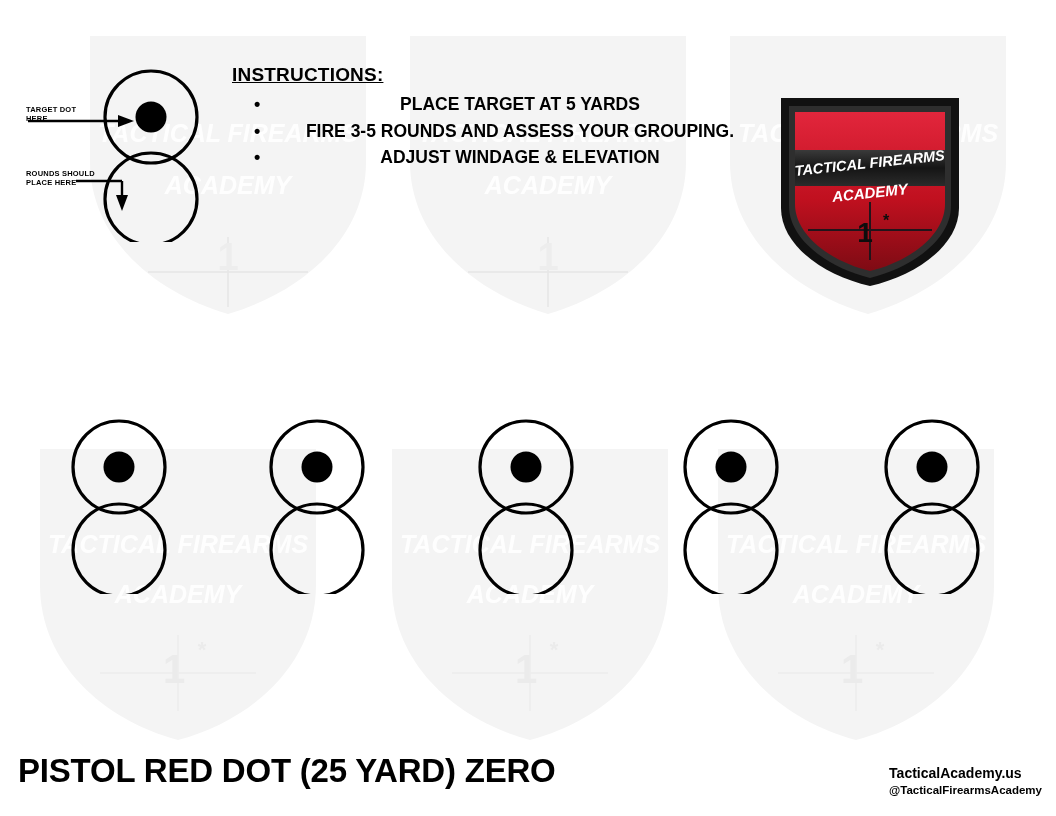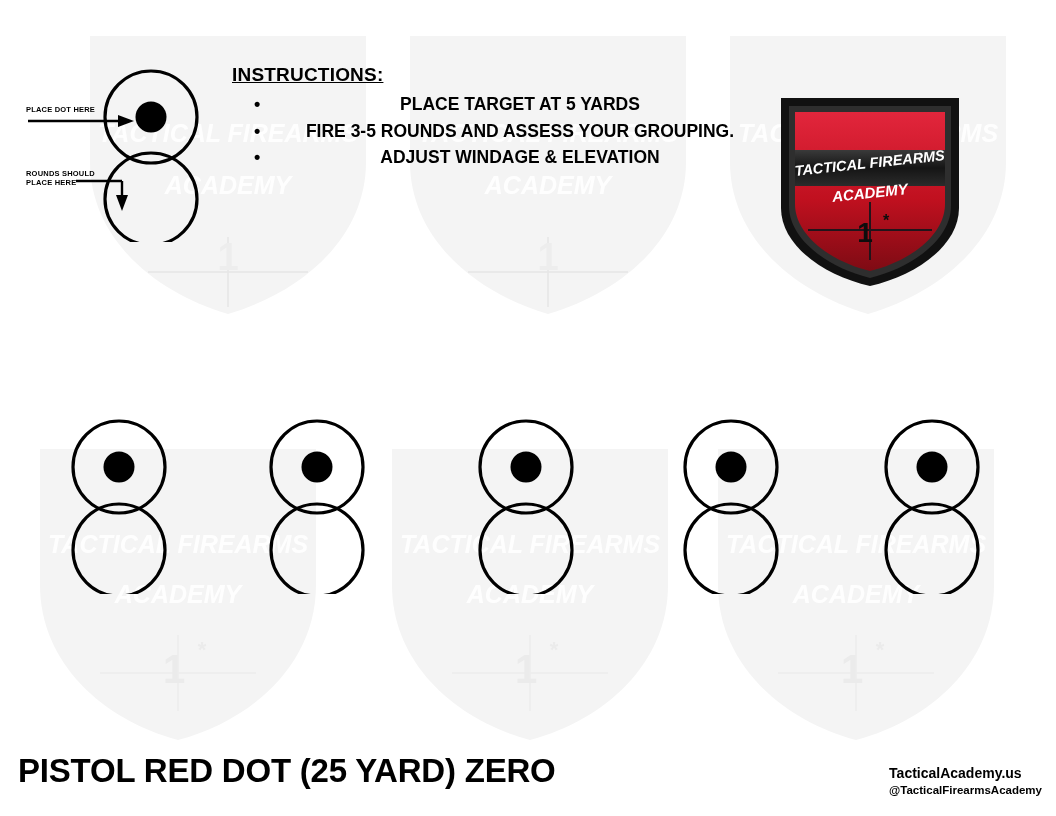--- a/index.html
+++ b/index.html
@@ -242,21 +242,21 @@
   </div>
 
   <div class="target" style="left:96px; top:62px;">
     <svg width="110" height="180" viewBox="0 0 110 180">
       <circle cx="55" cy="55" r="46" fill="none" stroke="#000" stroke-width="3.2"></circle>
       <circle cx="55" cy="55" r="15.5" fill="#000"></circle>
       <circle cx="55" cy="137" r="46" fill="none" stroke="#000" stroke-width="3.2"></circle>
     </svg>
   </div>
 
-  <div class="anno anno-a">PLACE DOT HERE</div>
+  <div class="anno anno-a">TARGET DOT HERE</div>
   <svg class="shield" style="left:26px; top:113px;" width="110" height="16" viewBox="0 0 110 16">
     <line x1="2" y1="8" x2="96" y2="8" stroke="#000" stroke-width="2.4"></line>
     <polygon points="108,8 92,2 92,14" fill="#000"></polygon>
   </svg>
 
   <div class="anno anno-b" style="white-space:pre-line;">ROUNDS  SHOULD
 PLACE HERE</div>
   <svg class="shield" style="left:74px; top:177px;" width="72" height="36" viewBox="0 0 72 36">
     <line x1="2" y1="4" x2="48" y2="4" stroke="#000" stroke-width="2.4"></line>
     <line x1="48" y1="4" x2="48" y2="22" stroke="#000" stroke-width="2.4"></line>

